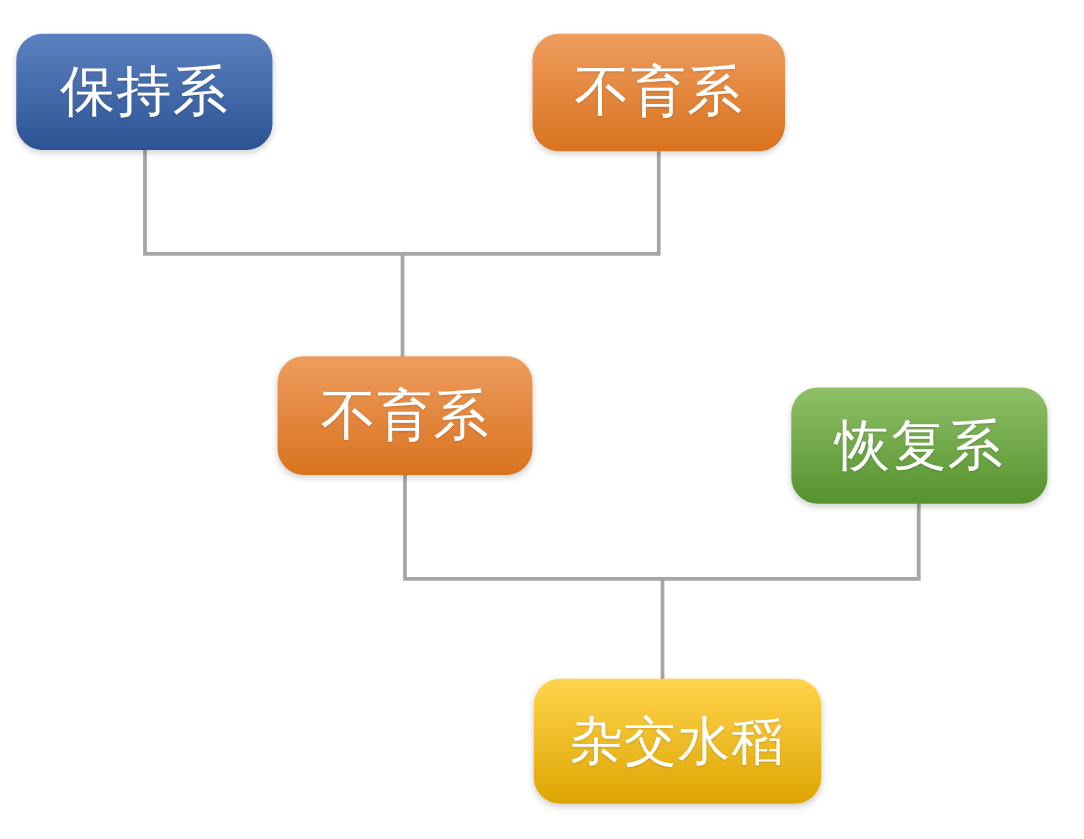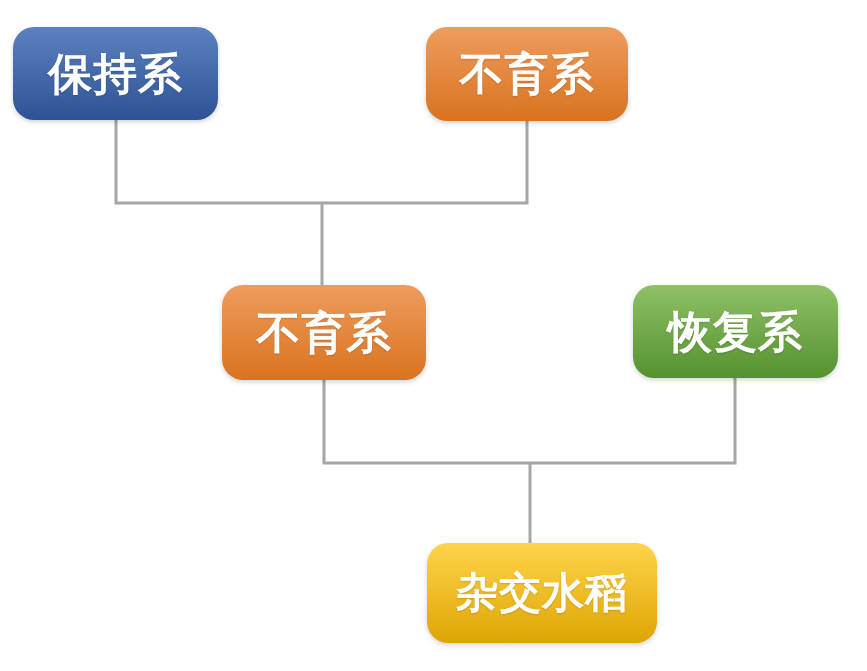--- a/index.html
+++ b/index.html
@@ -31,21 +31,21 @@
     border-radius: 21px;
     display: flex;
     align-items: center;
     justify-content: center;
     color: #FFFFFF;
     box-shadow: 0 2px 5px rgba(0,0,0,0.18);
     text-shadow: 0 1px 2px rgba(0,0,0,0.15);
     letter-spacing: 1px;
     user-select: none;
   }
-  .node span { display: block; line-height: 1; font-weight: bold; }
+  .node span { display: block; line-height: 1; }
   .n0 { left: 13px;  top: 27px;  width: 205px; height: 93px;  font-size: 44px; }
   .n1 { left: 426px; top: 27px;  width: 202px; height: 94px;  font-size: 44px; }
   .n2 { left: 222px; top: 285px; width: 204px; height: 95px;  font-size: 44px; }
   .n3 { left: 633px; top: 285px; width: 205px; height: 93px;  font-size: 44px; }
   .n4 { left: 427px; top: 543px; width: 230px; height: 100px; font-size: 42px; }
 </style>
 </head>
 <body>
 
 <div class="canvas">
@@ -62,21 +62,21 @@
   </div>
 
   <div class="node n1" style="background: linear-gradient(rgb(238, 156, 94), rgb(217, 115, 31)); color: rgb(255, 255, 255);">
     <span>不育系</span>
   </div>
 
   <div class="node n2" style="background: linear-gradient(rgb(238, 156, 94), rgb(217, 115, 31)); color: rgb(255, 255, 255);">
     <span>不育系</span>
   </div>
 
-  <div class="node n3" style="background: linear-gradient(rgb(143, 192, 104), rgb(85, 146, 46)); color: rgb(255, 255, 255);">
+  <div class="node n3" style="background: linear-gradient(rgb(143, 192, 104), rgb(85, 146, 46)); color: rgb(255, 255, 255); margin-top: 25px;">
     <span>恢复系</span>
   </div>
 
   <div class="node n4" style="background: linear-gradient(rgb(255, 212, 76), rgb(221, 165, 2)); color: rgb(255, 255, 255);">
     <span>杂交水稻</span>
   </div>
 
 </div>
 
 </body></html>

